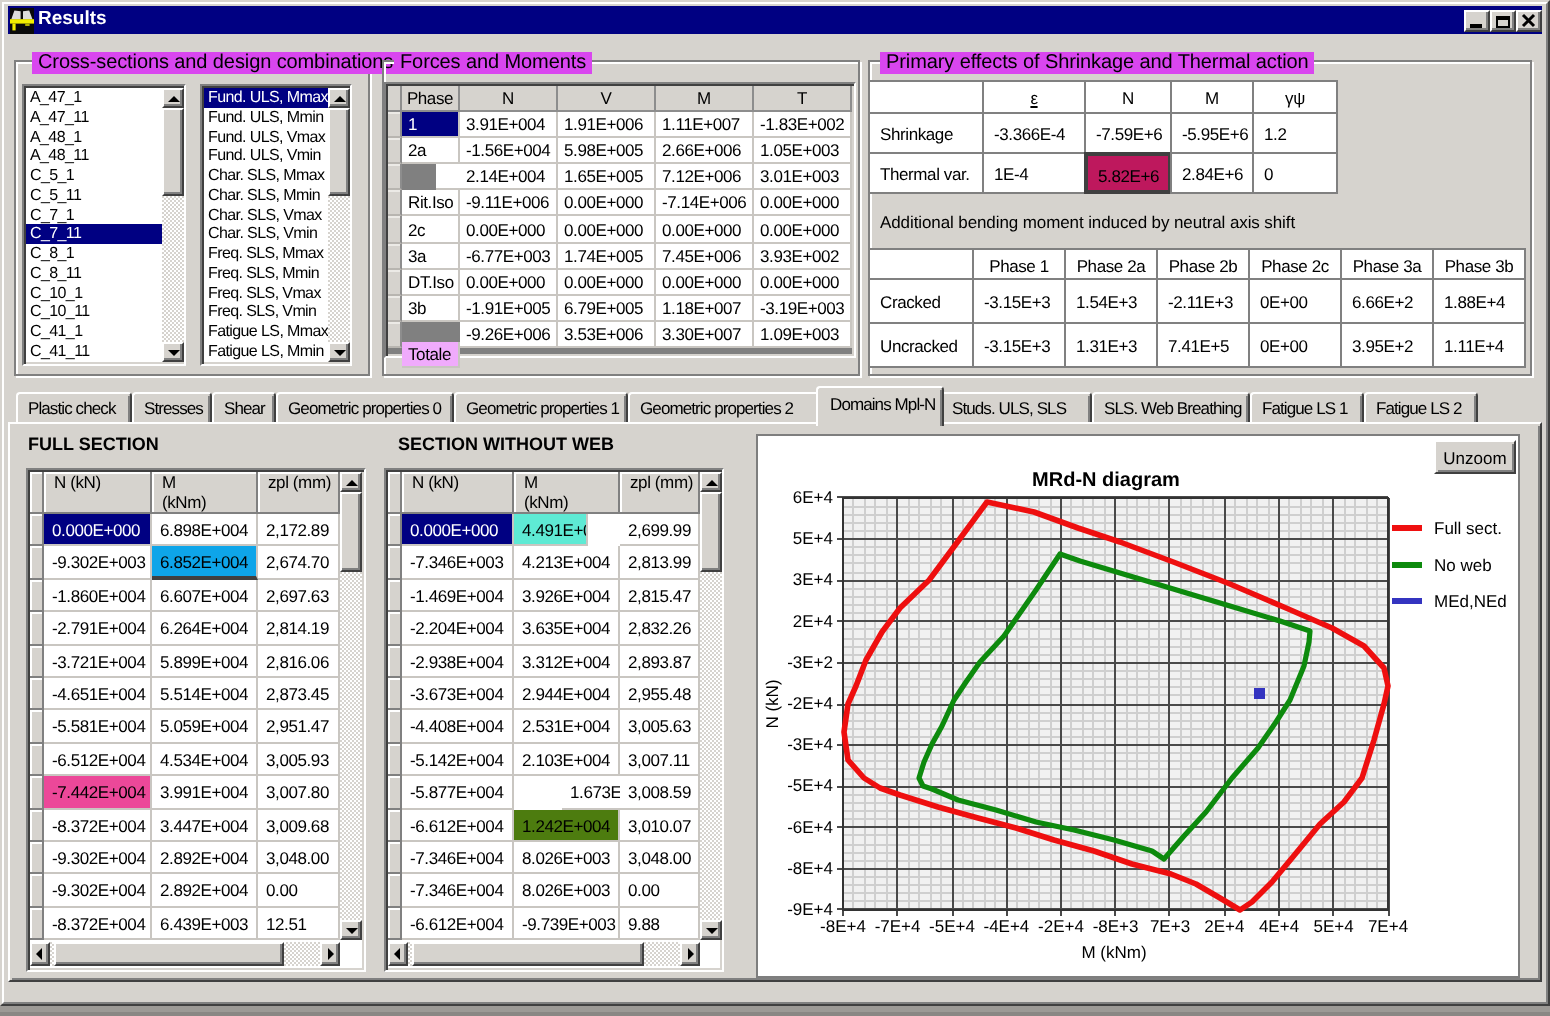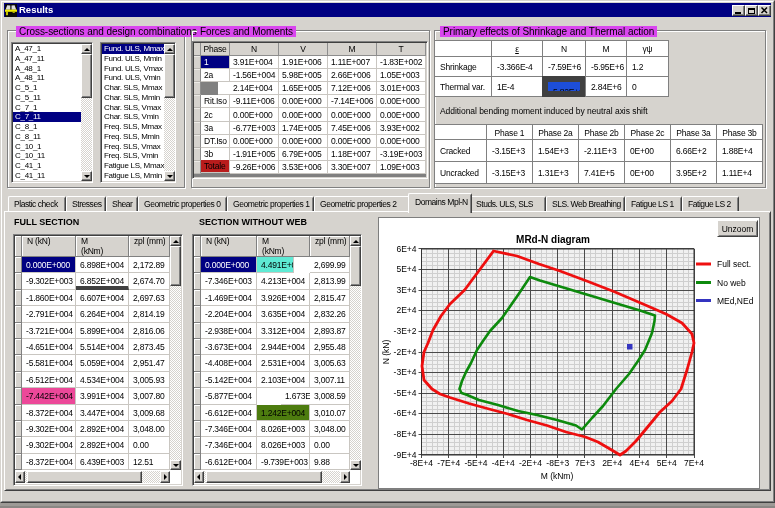--- a/index.html
+++ b/index.html
@@ -165,41 +165,41 @@
 <div class="cell" style="left:279px;top:135px;width:49px;height:13px;background:#fff;border-right:1px solid #c9c6c1;border-bottom:1px solid #c9c6c1;line-height:13px;padding-left:3px;">0.00E+000</div>
 <div class="cell" style="left:328px;top:135px;width:49px;height:13px;background:#fff;border-right:1px solid #c9c6c1;border-bottom:1px solid #c9c6c1;line-height:13px;padding-left:3px;">0.00E+000</div>
 <div class="cell" style="left:377px;top:135px;width:49px;height:13px;background:#fff;border-right:1px solid #c9c6c1;border-bottom:1px solid #c9c6c1;line-height:13px;padding-left:3px;">0.00E+000</div>
 <div class="cell" style="left:194px;top:148px;width:7px;height:13px;background:#d6d3ce;border-right:1px solid #8d8d8d;border-bottom:1px solid #b8b5b0;box-shadow:inset 0 1px 0 #eceae6;"></div>
 <div class="cell" style="left:201px;top:148px;width:29px;height:13px;background:#fff;border-right:1px solid #c9c6c1;border-bottom:1px solid #c9c6c1;line-height:13px;padding-left:3px;">3b</div>
 <div class="cell" style="left:230px;top:148px;width:49px;height:13px;background:#fff;border-right:1px solid #c9c6c1;border-bottom:1px solid #c9c6c1;line-height:13px;padding-left:3px;">-1.91E+005</div>
 <div class="cell" style="left:279px;top:148px;width:49px;height:13px;background:#fff;border-right:1px solid #c9c6c1;border-bottom:1px solid #c9c6c1;line-height:13px;padding-left:3px;">6.79E+005</div>
 <div class="cell" style="left:328px;top:148px;width:49px;height:13px;background:#fff;border-right:1px solid #c9c6c1;border-bottom:1px solid #c9c6c1;line-height:13px;padding-left:3px;">1.18E+007</div>
 <div class="cell" style="left:377px;top:148px;width:49px;height:13px;background:#fff;border-right:1px solid #c9c6c1;border-bottom:1px solid #c9c6c1;line-height:13px;padding-left:3px;">-3.19E+003</div>
 <div class="cell" style="left:194px;top:161px;width:7px;height:13px;background:#d6d3ce;border-right:1px solid #8d8d8d;border-bottom:1px solid #b8b5b0;box-shadow:inset 0 1px 0 #eceae6;"></div>
-<div class="cell" style="left:201px;top:160px;width:29px;height:13px;background:#b91c1c;border-right:1px solid #c9c6c1;border-bottom:1px solid #c9c6c1;line-height:13px;padding-left:3px;">Totale</div>
+<div class="cell" style="left:201px;top:171px;width:29px;height:13px;background:#f0abfc;border-right:1px solid #c9c6c1;border-bottom:1px solid #c9c6c1;line-height:13px;padding-left:3px;">Totale</div>
 <div class="cell" style="left:230px;top:161px;width:49px;height:13px;background:#fff;border-right:1px solid #c9c6c1;border-bottom:1px solid #c9c6c1;line-height:13px;padding-left:3px;">-9.26E+006</div>
 <div class="cell" style="left:279px;top:161px;width:49px;height:13px;background:#fff;border-right:1px solid #c9c6c1;border-bottom:1px solid #c9c6c1;line-height:13px;padding-left:3px;">3.53E+006</div>
 <div class="cell" style="left:328px;top:161px;width:49px;height:13px;background:#fff;border-right:1px solid #c9c6c1;border-bottom:1px solid #c9c6c1;line-height:13px;padding-left:3px;">3.30E+007</div>
 <div class="cell" style="left:377px;top:161px;width:49px;height:13px;background:#fff;border-right:1px solid #c9c6c1;border-bottom:1px solid #c9c6c1;line-height:13px;padding-left:3px;">1.09E+003</div>
 <div class="abs group" style="left:434px; top:30px; width:332px; height:158px;">
   <div class="glabel" style="left:5px;">Primary effects of Shrinkage and Thermal action</div>
 </div>
 <div class="cell" style="left:434px;top:40px;width:58px;height:17px;background:#fff;border:1px solid #808080;margin:0;text-align:center;line-height:17px;"></div>
 <div class="cell" style="left:491px;top:40px;width:52px;height:17px;background:#fff;border:1px solid #808080;margin:0;text-align:center;line-height:17px;"><span style="text-decoration:underline;">ε</span></div>
 <div class="cell" style="left:542px;top:40px;width:44px;height:17px;background:#fff;border:1px solid #808080;margin:0;text-align:center;line-height:17px;">N</div>
 <div class="cell" style="left:585px;top:40px;width:42px;height:17px;background:#fff;border:1px solid #808080;margin:0;text-align:center;line-height:17px;">M</div>
 <div class="cell" style="left:626px;top:40px;width:43px;height:17px;background:#fff;border:1px solid #808080;margin:0;text-align:center;line-height:17px;">γψ</div>
 <div class="cell" style="left:434px;top:56px;width:58px;height:21px;background:#fff;border:1px solid #808080;margin:0;padding-left:5px;text-align:left;line-height:21px;">Shrinkage</div>
 <div class="cell" style="left:491px;top:56px;width:52px;height:21px;background:#fff;border:1px solid #808080;margin:0;padding-left:5px;text-align:left;line-height:21px;">-3.366E-4</div>
 <div class="cell" style="left:542px;top:56px;width:44px;height:21px;background:#fff;border:1px solid #808080;margin:0;padding-left:5px;text-align:left;line-height:21px;">-7.59E+6</div>
 <div class="cell" style="left:585px;top:56px;width:42px;height:21px;background:#fff;border:1px solid #808080;margin:0;padding-left:5px;text-align:left;line-height:21px;">-5.95E+6</div>
 <div class="cell" style="left:626px;top:56px;width:43px;height:21px;background:#fff;border:1px solid #808080;margin:0;padding-left:5px;text-align:left;line-height:21px;">1.2</div>
 <div class="cell" style="left:434px;top:76px;width:58px;height:21px;background:#fff;border:1px solid #808080;margin:0;padding-left:5px;text-align:left;line-height:21px;">Thermal var.</div>
 <div class="cell" style="left:491px;top:76px;width:52px;height:21px;background:#fff;border:1px solid #808080;margin:0;padding-left:5px;text-align:left;line-height:21px;">1E-4</div>
-<div class="cell" style="left:542px;top:76px;width:44px;height:21px;background:#1d4ed8;border:6px solid #404040;margin:0;padding-left:5px;text-align:left;line-height:21px;">5.82E+6</div>
+<div class="cell" style="left:542px;top:76px;width:44px;height:21px;background:#be185d;border:2px solid #404040;margin:0;padding-left:5px;text-align:left;line-height:21px;">5.82E+6</div>
 <div class="cell" style="left:585px;top:76px;width:42px;height:21px;background:#fff;border:1px solid #808080;margin:0;padding-left:5px;text-align:left;line-height:21px;">2.84E+6</div>
 <div class="cell" style="left:626px;top:76px;width:43px;height:21px;background:#fff;border:1px solid #808080;margin:0;padding-left:5px;text-align:left;line-height:21px;">0</div>
 <div class="abs" style="left:440px; top:106px; font-size:8.5px; letter-spacing:-0.05px;">Additional bending moment induced by neutral axis shift</div>
 <div class="cell" style="left:434px;top:124px;width:53px;height:16px;background:#fff;border:1px solid #808080;text-align:center;line-height:16px;"></div>
 <div class="cell" style="left:486px;top:124px;width:47px;height:16px;background:#fff;border:1px solid #808080;text-align:center;line-height:16px;">Phase 1</div>
 <div class="cell" style="left:532px;top:124px;width:47px;height:16px;background:#fff;border:1px solid #808080;text-align:center;line-height:16px;">Phase 2a</div>
 <div class="cell" style="left:578px;top:124px;width:47px;height:16px;background:#fff;border:1px solid #808080;text-align:center;line-height:16px;">Phase 2b</div>
 <div class="cell" style="left:624px;top:124px;width:47px;height:16px;background:#fff;border:1px solid #808080;text-align:center;line-height:16px;">Phase 2c</div>
 <div class="cell" style="left:670px;top:124px;width:47px;height:16px;background:#fff;border:1px solid #808080;text-align:center;line-height:16px;">Phase 3a</div>
 <div class="cell" style="left:716px;top:124px;width:47px;height:16px;background:#fff;border:1px solid #808080;text-align:center;line-height:16px;">Phase 3b</div>
@@ -247,21 +247,21 @@
 <div class="cell" style="left:15px;top:236px;width:7px;height:21px;background:#d6d3ce;border-right:1px solid #808080;border-bottom:1px solid #808080;box-shadow:inset 1px 1px 0 #fff;line-height:9.5px;"></div>
 <div class="cell" style="left:22px;top:236px;width:54px;height:21px;background:#d6d3ce;border-right:1px solid #808080;border-bottom:1px solid #808080;box-shadow:inset 1px 1px 0 #fff;padding-left:5px;padding-top:1px;line-height:9.5px;">N (kN)</div>
 <div class="cell" style="left:76px;top:236px;width:53px;height:21px;background:#d6d3ce;border-right:1px solid #808080;border-bottom:1px solid #808080;box-shadow:inset 1px 1px 0 #fff;padding-left:5px;padding-top:1px;line-height:9.5px;">M<br>(kNm)</div>
 <div class="cell" style="left:129px;top:236px;width:41px;height:21px;background:#d6d3ce;border-right:1px solid #808080;border-bottom:1px solid #808080;box-shadow:inset 1px 1px 0 #fff;padding-left:5px;padding-top:1px;line-height:9.5px;">zpl (mm)</div>
 <div class="cell" style="left:15px;top:257px;width:7px;height:16px;background:#d6d3ce;border-right:1px solid #808080;border-bottom:1px solid #808080;box-shadow:inset 1px 1px 0 #fff;"></div>
 <div class="cell" style="left:22px;top:257px;width:54px;height:16px;background:#000082;color:#fff;border-right:1px solid #c9c6c1;border-bottom:1px solid #c9c6c1;line-height:16px;padding-left:4px;">0.000E+000</div>
 <div class="cell" style="left:76px;top:257px;width:53px;height:16px;background:#fff;border-right:1px solid #c9c6c1;border-bottom:1px solid #c9c6c1;line-height:16px;padding-left:4px;">6.898E+004</div>
 <div class="cell" style="left:129px;top:257px;width:41px;height:16px;background:#fff;border-right:1px solid #c9c6c1;border-bottom:1px solid #c9c6c1;line-height:16px;padding-left:4px;">2,172.89</div>
 <div class="cell" style="left:15px;top:273px;width:7px;height:17px;background:#d6d3ce;border-right:1px solid #808080;border-bottom:1px solid #808080;box-shadow:inset 1px 1px 0 #fff;"></div>
 <div class="cell" style="left:22px;top:273px;width:54px;height:17px;background:#fff;border-right:1px solid #c9c6c1;border-bottom:1px solid #c9c6c1;line-height:17px;padding-left:4px;">-9.302E+003</div>
-<div class="cell" style="left:76px;top:273px;width:53px;height:17px;background:#ffffff;border-right:1px solid #c9c6c1;border-bottom:4px solid #404040;line-height:17px;padding-left:4px;">6.852E+004</div>
+<div class="cell" style="left:76px;top:273px;width:53px;height:17px;background:#0ea5e9;border-right:1px solid #c9c6c1;border-bottom:2px solid #404040;line-height:17px;padding-left:4px;">6.852E+004</div>
 <div class="cell" style="left:129px;top:273px;width:41px;height:17px;background:#fff;border-right:1px solid #c9c6c1;border-bottom:1px solid #c9c6c1;line-height:17px;padding-left:4px;">2,674.70</div>
 <div class="cell" style="left:15px;top:290px;width:7px;height:16px;background:#d6d3ce;border-right:1px solid #808080;border-bottom:1px solid #808080;box-shadow:inset 1px 1px 0 #fff;"></div>
 <div class="cell" style="left:22px;top:290px;width:54px;height:16px;background:#fff;border-right:1px solid #c9c6c1;border-bottom:1px solid #c9c6c1;line-height:16px;padding-left:4px;">-1.860E+004</div>
 <div class="cell" style="left:76px;top:290px;width:53px;height:16px;background:#fff;border-right:1px solid #c9c6c1;border-bottom:1px solid #c9c6c1;line-height:16px;padding-left:4px;">6.607E+004</div>
 <div class="cell" style="left:129px;top:290px;width:41px;height:16px;background:#fff;border-right:1px solid #c9c6c1;border-bottom:1px solid #c9c6c1;line-height:16px;padding-left:4px;">2,697.63</div>
 <div class="cell" style="left:15px;top:306px;width:7px;height:17px;background:#d6d3ce;border-right:1px solid #808080;border-bottom:1px solid #808080;box-shadow:inset 1px 1px 0 #fff;"></div>
 <div class="cell" style="left:22px;top:306px;width:54px;height:17px;background:#fff;border-right:1px solid #c9c6c1;border-bottom:1px solid #c9c6c1;line-height:17px;padding-left:4px;">-2.791E+004</div>
 <div class="cell" style="left:76px;top:306px;width:53px;height:17px;background:#fff;border-right:1px solid #c9c6c1;border-bottom:1px solid #c9c6c1;line-height:17px;padding-left:4px;">6.264E+004</div>
 <div class="cell" style="left:129px;top:306px;width:41px;height:17px;background:#fff;border-right:1px solid #c9c6c1;border-bottom:1px solid #c9c6c1;line-height:17px;padding-left:4px;">2,814.19</div>
 <div class="cell" style="left:15px;top:323px;width:7px;height:16px;background:#d6d3ce;border-right:1px solid #808080;border-bottom:1px solid #808080;box-shadow:inset 1px 1px 0 #fff;"></div>

